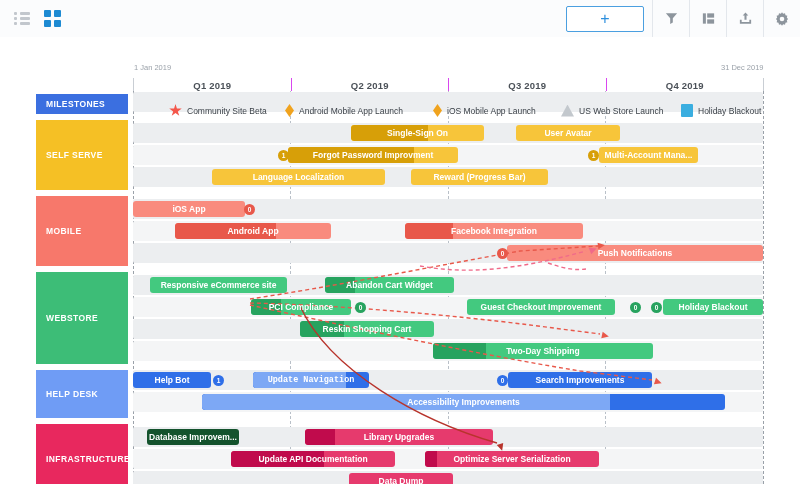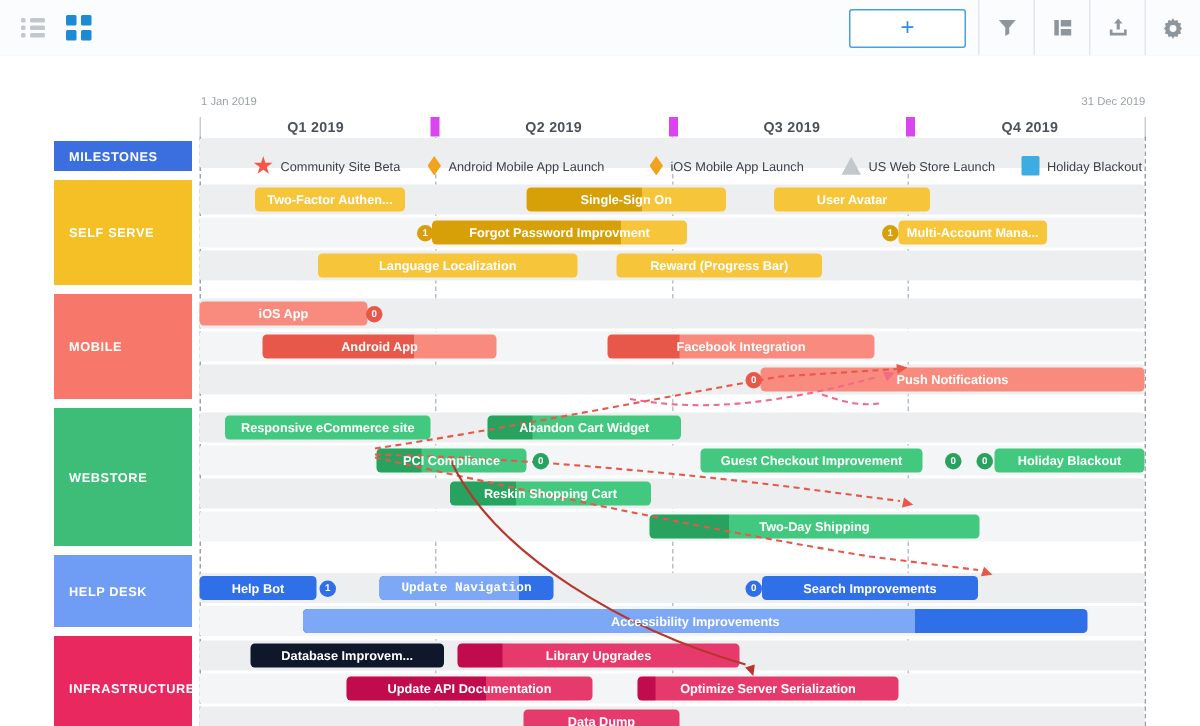--- a/index.html
+++ b/index.html
@@ -36,21 +36,21 @@
   .list-icon i b{display:block;width:3px;height:3px;background:#c2c7cd;border-radius:1px;}
   .list-icon i u{display:block;width:10px;height:3px;background:#c2c7cd;border-radius:1px;}
   .grid-icon{display:grid;grid-template-columns:7px 7px;grid-template-rows:7px 7px;gap:3px;cursor:pointer;}
   .grid-icon b{display:block;background:#1d8ad2;border-radius:1px;}
 
   
   .th{position:absolute;left:0;top:37px;width:800px;height:54px;background:#fff;}
   .th-caldate{position:absolute;font-size:7.5px;color:#9aa1a9;top:26px;}
   .th-quarters{position:absolute;left:133px;top:41px;width:630px;height:22px;display:flex;}
   .th-q{flex:1;text-align:center;font-size:9.5px;color:#4b5158;font-weight:bold;letter-spacing:.2px;
-        border-left:6px solid #d946ef;line-height:16px;}
+        border-left:1px solid #d946ef;line-height:16px;}
   .th-q:first-child{border-left:1px solid #c9ced4;}
   .th-qend{position:absolute;left:763px;top:41px;width:1px;height:16px;background:#c9ced4;}
 
   
   .chart{position:absolute;left:0;top:91px;width:800px;height:393px;background:#fff;}
   .vline{position:absolute;top:0;bottom:0;width:0;border-left:1px dashed #b9c0c8;}
   .vline.edge{border-left:1px dashed #9aa1a9;}
 
   .section{position:relative;width:800px;}
   .sec-label{
@@ -208,23 +208,20 @@
           </div>
         </div>
     </div>
 
     <div id="sections-host">
         <div class="section" style="height: 76px;">
           <div class="sec-label" style="background: rgb(245, 192, 37);">SELF SERVE</div>
           <div class="rows" style="top: 5px;">
             <div class="row">
               <div class="band"></div>
-              <div class="bar" style="left: 37px; width: 100px; background: rgb(247, 197, 58);">
-                <span class="lbl">Two-Factor Authen...</span>
-              </div>
               <div class="bar" style="left: 218px; width: 133px; background: rgb(247, 197, 58);">
                 <div class="prog" style="width: 58%; background: rgb(215, 159, 8);"></div>
                 <span class="lbl">Single-Sign On</span>
               </div>
               <div class="bar" style="left: 383px; width: 104px; background: rgb(247, 197, 58);">
                 <span class="lbl">User Avatar</span>
               </div>
             </div>
             <div class="row alt">
               <div class="band"></div>
@@ -319,21 +316,21 @@
               <div class="band"></div>
               <div class="bar" style="left: 300px; width: 220px; background: rgb(67, 201, 127);">
                 <div class="prog" style="width: 24%; background: rgb(39, 163, 95);"></div>
                 <span class="lbl">Two-Day Shipping</span>
               </div>
             </div>
           </div>
         </div>
         <div class="section" style="height: 54px;">
           <div class="sec-label" style="background: rgb(111, 156, 245);">HELP DESK</div>
-          <div class="rows" style="top: 14px;">
+          <div class="rows" style="top: 2px;">
             <div class="row">
               <div class="band"></div>
               <div class="bar" style="left: 0px; width: 78px; background: rgb(47, 111, 232);">
                 <span class="lbl">Help Bot</span>
               </div>
               <div class="bar" style="left: 120px; width: 116px; background: rgb(47, 111, 232); font-family: Liberation Mono, monospace;">
                 <div class="prog" style="width: 80%; background: rgb(125, 168, 245);"></div>
                 <span class="lbl">Update Navigation</span>
               </div>
               <div class="bar" style="left: 375px; width: 144px; background: rgb(47, 111, 232);">
@@ -349,21 +346,21 @@
                 <span class="lbl">Accessibility Improvements</span>
               </div>
             </div>
           </div>
         </div>
         <div class="section" style="height: 76px;">
           <div class="sec-label" style="background: rgb(232, 40, 94);">INFRASTRUCTURE</div>
           <div class="rows" style="top: 5px;">
             <div class="row">
               <div class="band"></div>
-              <div class="bar" style="left: 14px; width: 129px; background: #0f172a; margin-left: 20px;">
+              <div class="bar" style="left: 14px; width: 92px; background: #14532d;">
                 <span class="lbl">Database Improvem...</span>
               </div>
               <div class="bar" style="left: 172px; width: 188px; background: rgb(230, 58, 109);">
                 <div class="prog" style="width: 16%; background: rgb(192, 11, 76);"></div>
                 <span class="lbl">Library Upgrades</span>
               </div>
             </div>
             <div class="row alt">
               <div class="band"></div>
               <div class="bar" style="left: 98px; width: 164px; background: rgb(230, 58, 109);">

